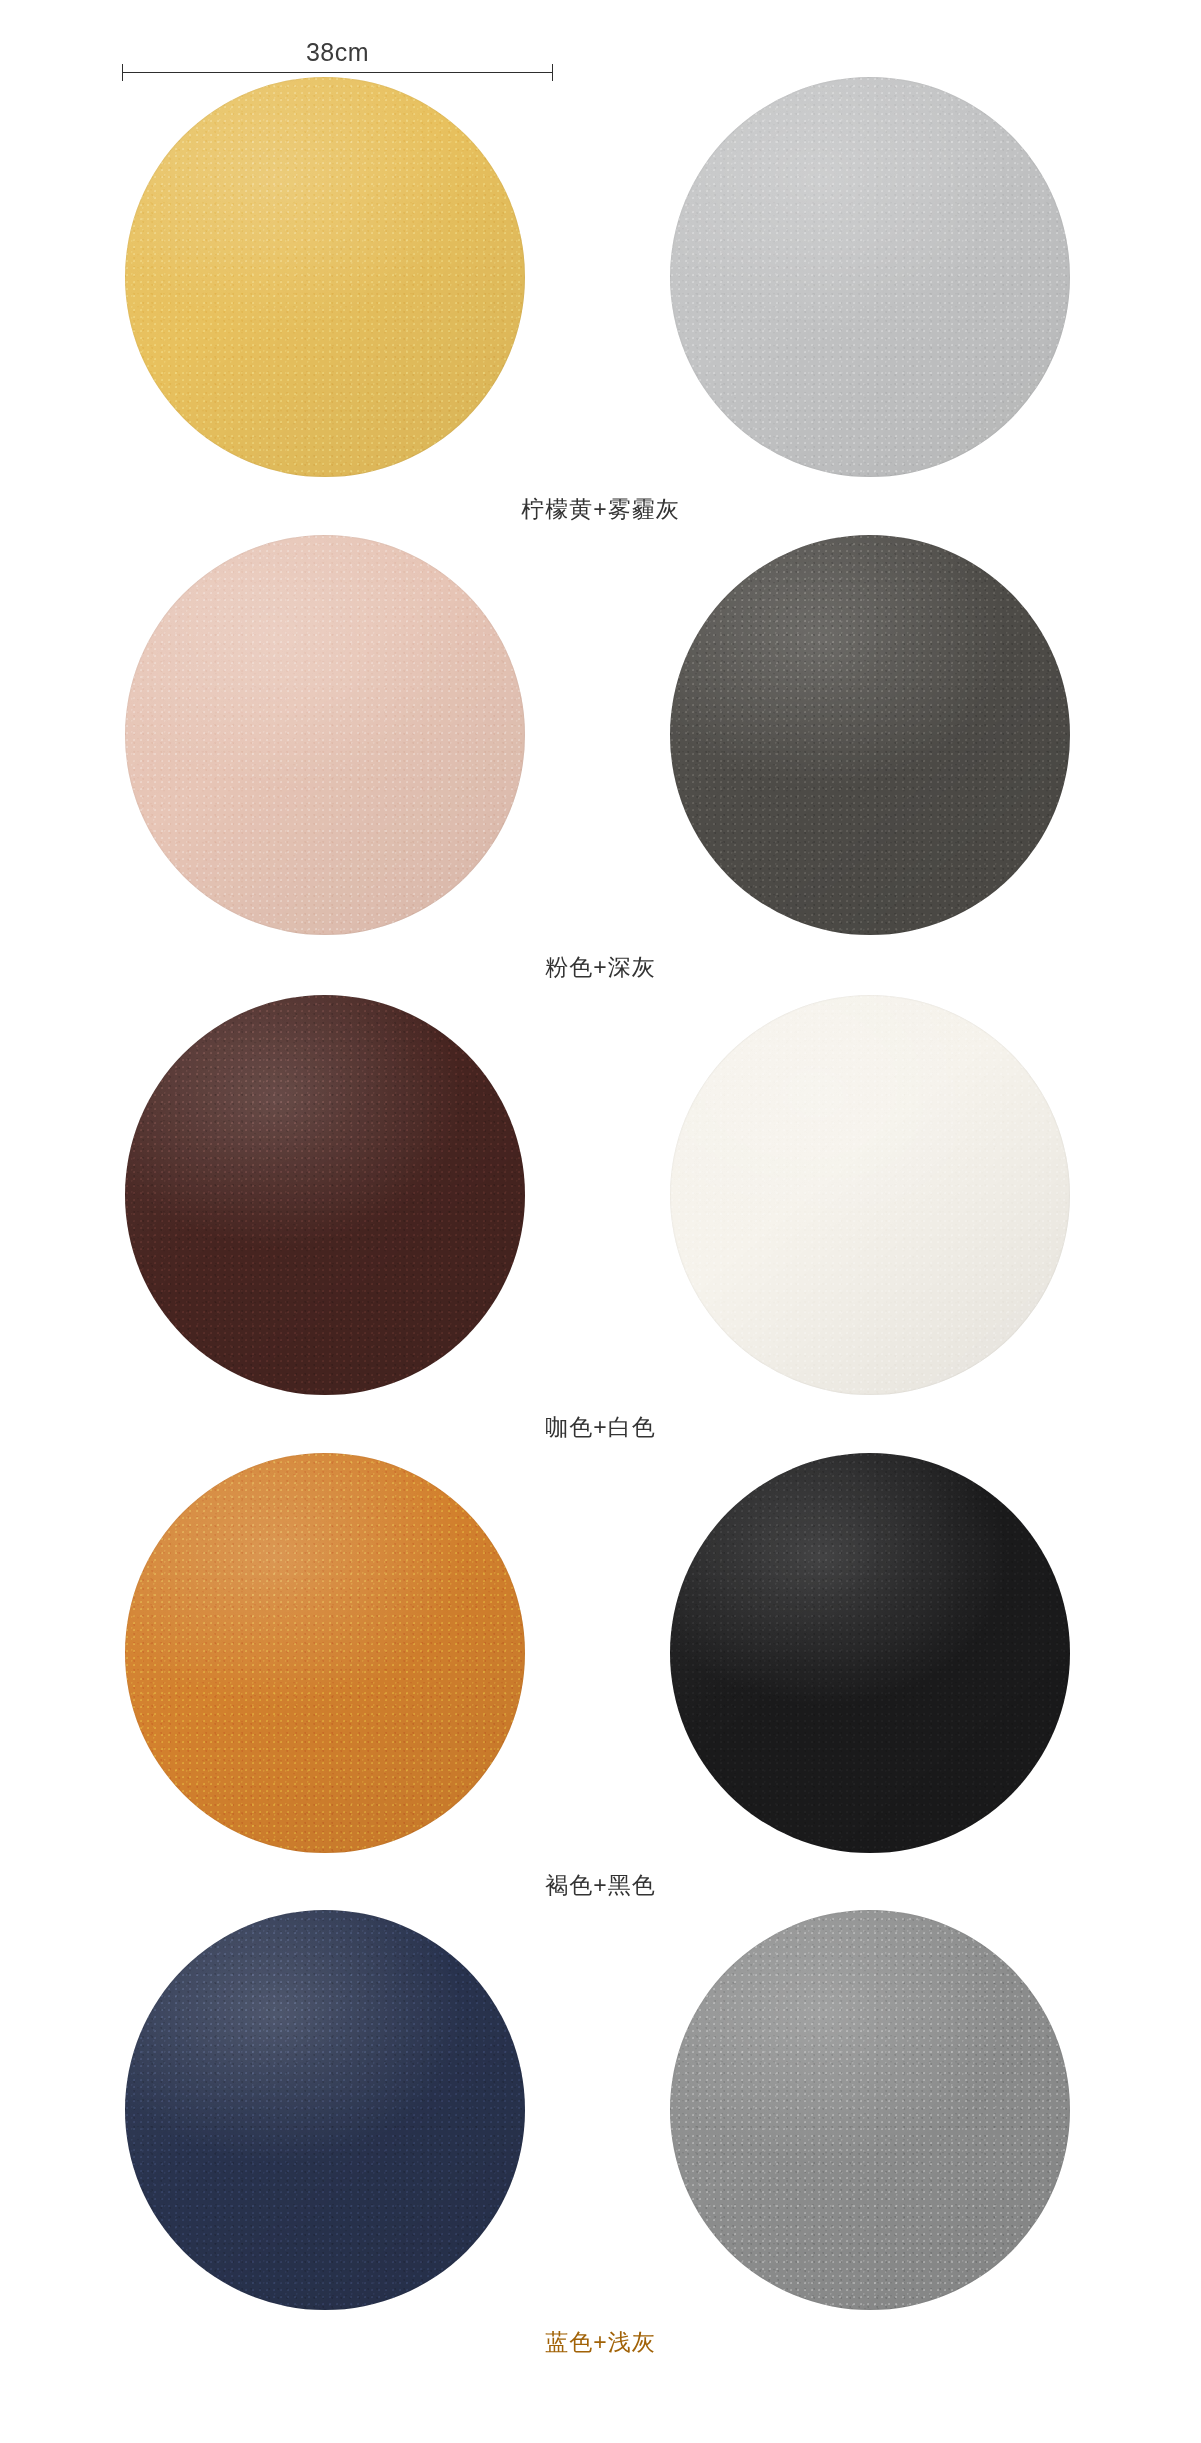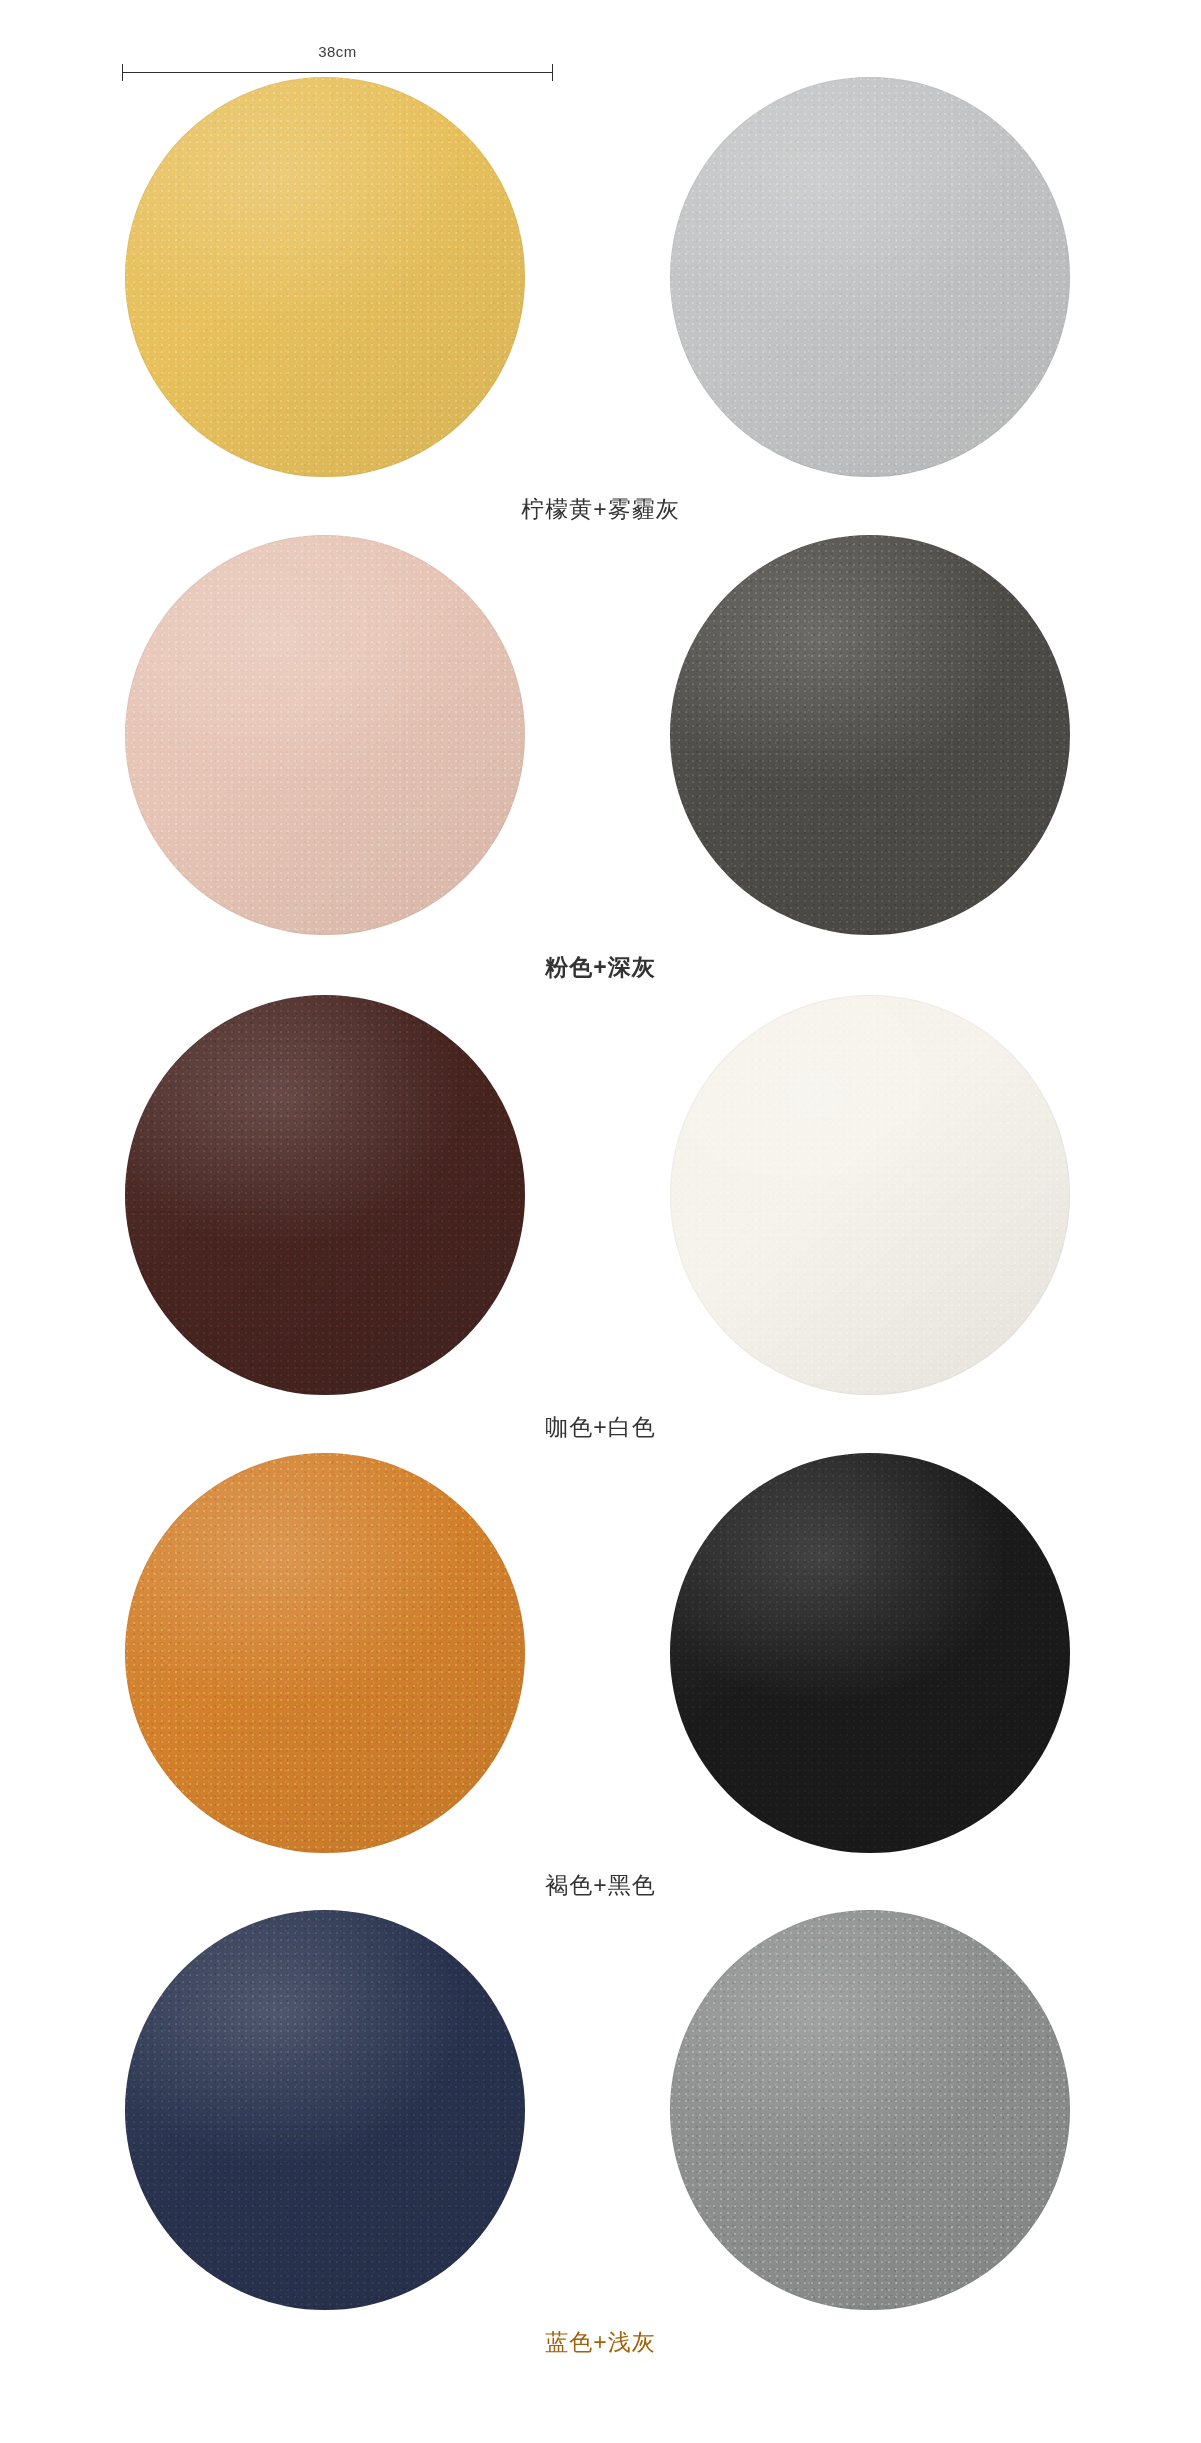--- a/index.html
+++ b/index.html
@@ -30,21 +30,21 @@
     top: 40px;
     width: 431px;
     height: 46px;
   }
   .dimension-label {
     position: absolute;
     left: 0;
     top: 0;
     width: 431px;
     text-align: center;
-    font-size: 15px;
+    font-size: 25px;
     line-height: 24px;
     color: #3c3c3c;
     letter-spacing: 0.5px;
     font-family: "Liberation Sans", "DejaVu Sans", sans-serif;
   }
   .dimension-line {
     position: absolute;
     left: 0;
     top: 32px;
     width: 431px;
@@ -69,21 +69,21 @@
     width: 1000px;
     height: 2443px;
   }
   .swatch-row {
     position: absolute;
     left: 0;
     width: 1201px;
     height: 460px;
   }
   .swatch-row[data-row="0"] { top: 77px;   }
-  .swatch-row[data-row="1"] { top: 535px; font-weight: bold;  }
+  .swatch-row[data-row="1"] { top: 535px;  }
   .swatch-row[data-row="2"] { top: 995px;  }
   .swatch-row[data-row="3"] { top: 1453px; }
   .swatch-row[data-row="4"] { top: 1910px; }
 
   .swatch-disc {
     position: absolute;
     top: 0;
     width: 400px;
     height: 400px;
     border-radius: 50%;

